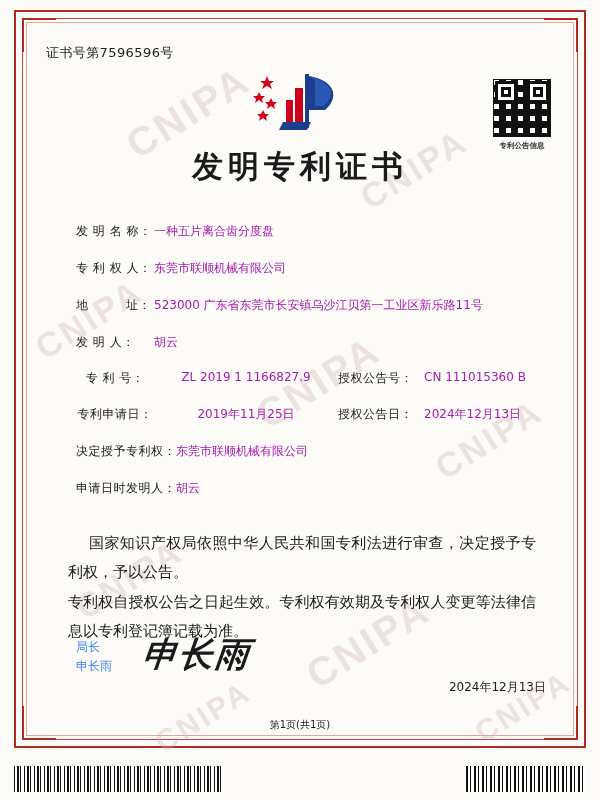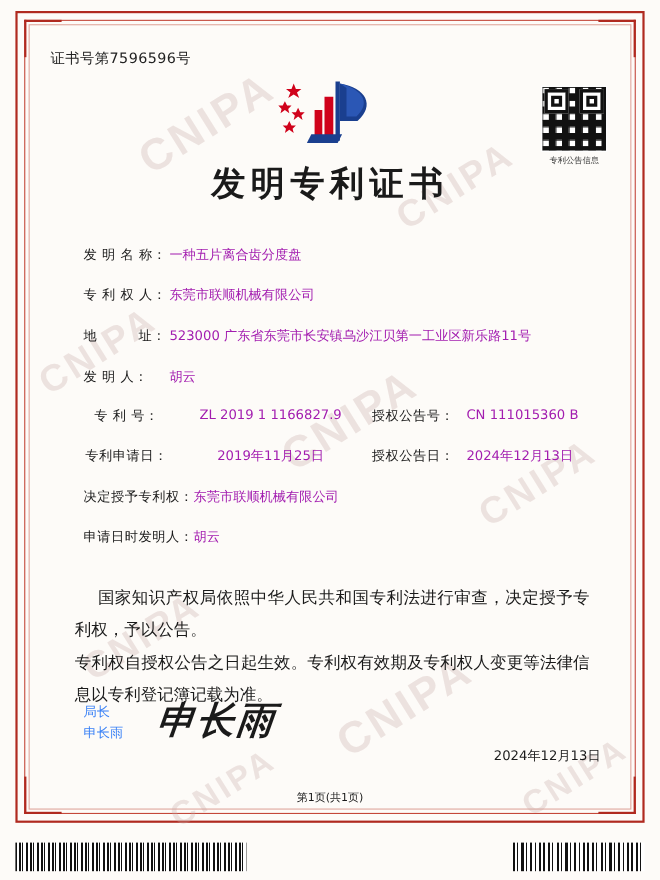--- a/index.html
+++ b/index.html
@@ -100,20 +100,21 @@
     font-size: 13px;
     color: #222;
     letter-spacing: 0.4px;
     margin-bottom: 6px;
   }
 
   
   .logo-row {
     position: relative;
     height: 74px;
+    font-weight: bold;
   }
   .logo {
     position: absolute;
     left: 50%;
     transform: translateX(-50%);
     top: 2px;
     width: 110px;
     height: 70px;
   }
 

